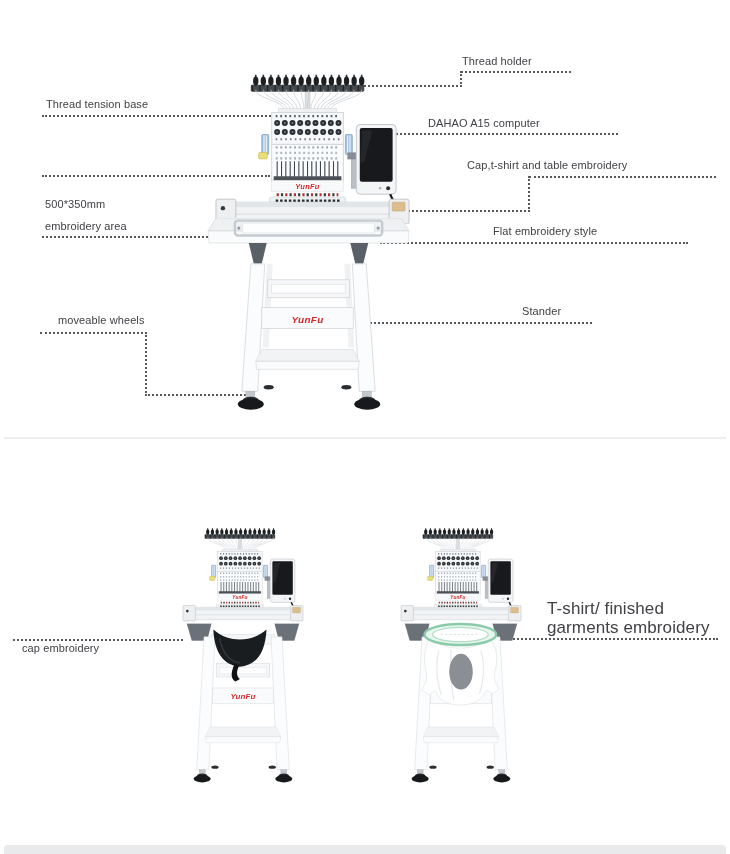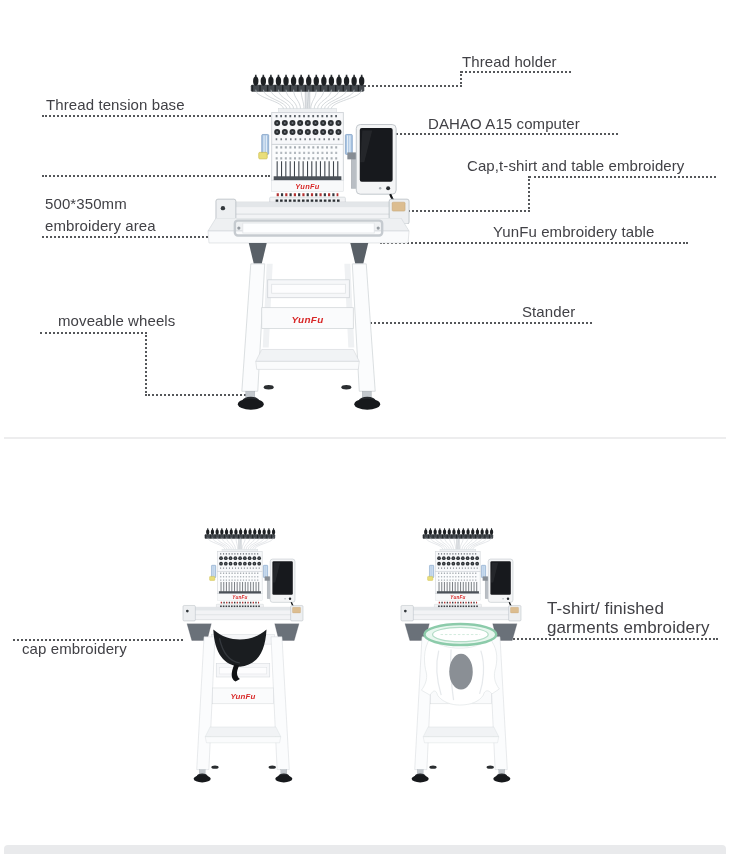--- a/index.html
+++ b/index.html
@@ -1,18 +1,18 @@
 <!DOCTYPE html>
 <html><head>
 <meta charset="utf-8">
 <style>
   html,body{margin:0;padding:0;background:#ffffff;}
   .canvas{position:relative;width:730px;height:854px;background:#ffffff;overflow:hidden;
           font-family:"Liberation Sans",sans-serif;}
-  .label{position:absolute;font-size:15px;line-height:21px;font-weight:500;color:#414146;
+  .label{position:absolute;font-size:11px;line-height:21px;font-weight:500;color:#414146;
          letter-spacing:.1px;white-space:pre-line;}
   .label.small{font-size:17px;line-height:19px;}
   .hline{position:absolute;height:0;border-top:2px dotted #55575a;}
   .vline{position:absolute;width:0;border-left:2px dotted #55575a;}
   .divider{position:absolute;left:4px;top:437px;width:722px;height:2px;background:#ededee;}
   .footer-strip{position:absolute;left:4px;top:845px;width:722px;height:9px;
                 background:#e9eaec;border-radius:4px 4px 0 0;}
   svg text.logo{font-family:"Liberation Sans",sans-serif;font-weight:bold;font-style:italic;
                 fill:#d82828;text-anchor:middle;letter-spacing:.3px;}
   .machine{position:absolute;}
@@ -198,21 +198,21 @@
 
   <div class="label" style="left:467px;top:155px;">Cap,t-shirt and table embroidery</div>
   <div class="hline" style="left:529px;top:176px;width:187px;"></div>
   <div class="vline" style="left:528px;top:176px;height:36px;"></div>
   <div class="hline" style="left:343px;top:210px;width:187px;"></div>
 
   <div class="label" style="left:45px;top:193px;line-height:22px;">500*350mm
 embroidery area</div>
   <div class="hline" style="left:42px;top:236px;width:166px;"></div>
 
-  <div class="label" style="left:493px;top:221px;">YunFu embroidery table</div>
+  <div class="label" style="left:493px;top:221px;">Flat embroidery style</div>
   <div class="hline" style="left:380px;top:242px;width:308px;"></div>
 
   <div class="label" style="left:522px;top:301px;">Stander</div>
   <div class="hline" style="left:367px;top:322px;width:225px;"></div>
 
   <div class="label" style="left:38px;top:310px;margin-left:20px;">moveable wheels</div>
   <div class="hline" style="left:40px;top:332px;width:107px;"></div>
   <div class="vline" style="left:145px;top:332px;height:64px;"></div>
   <div class="hline" style="left:145px;top:394px;width:101px;"></div>
 

